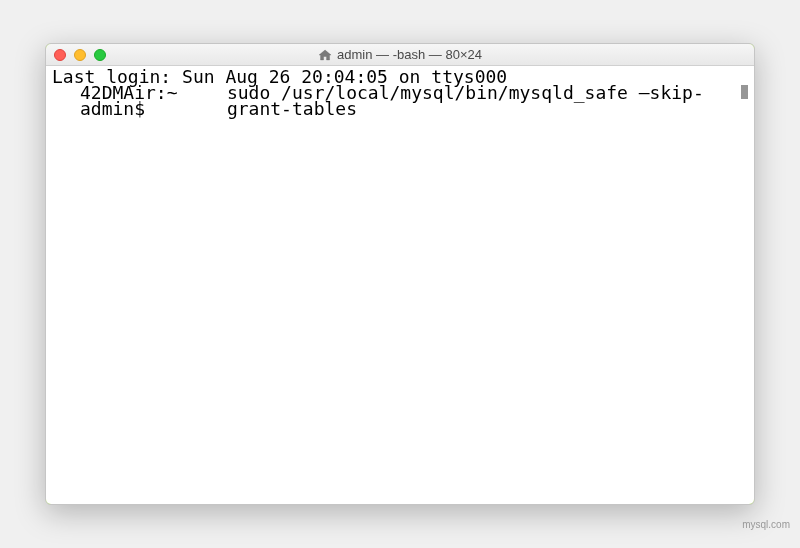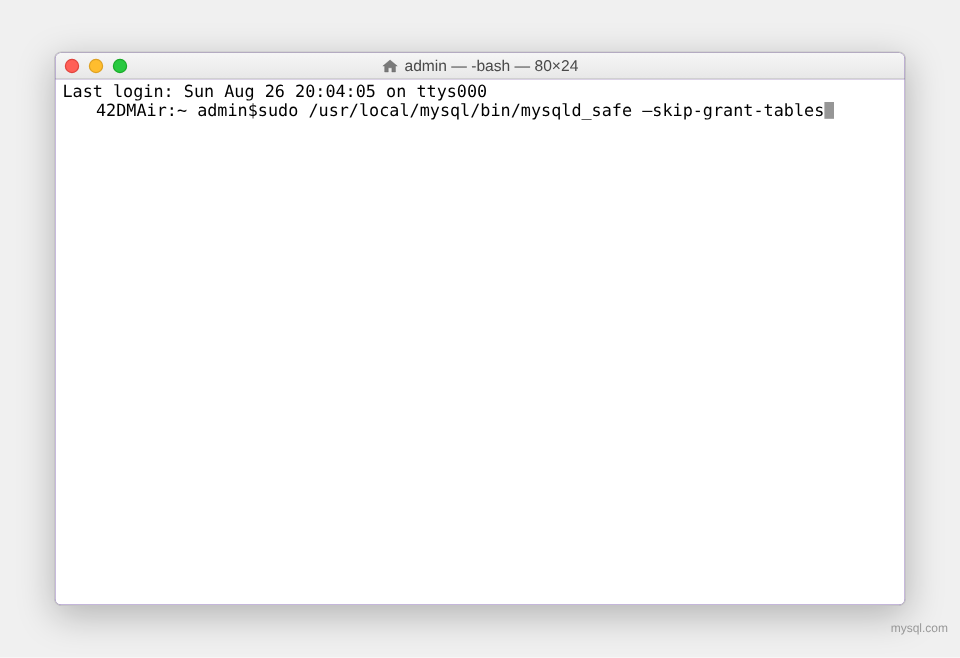--- a/index.html
+++ b/index.html
@@ -20,21 +20,21 @@
     .watermark {
       position: absolute;
       bottom: 18px;
       right: 10px;
       font-size: 10px;
       color: #999;
     }
     .terminal-window {
       width: 710px;
       height: 462px;
-      background: #4c1d95;
+      background: #bef264;
       border-radius: 6px;
       box-shadow: 0 8px 30px rgba(0,0,0,0.25);
       overflow: hidden;
       border: 1px solid #c5c5c5;
     }
     .titlebar {
       height: 22px;
       background: linear-gradient(to bottom, #f6f6f6, #e8e8e8);
       border-bottom: 1px solid #d0d0d0;
       display: flex;
@@ -73,21 +73,21 @@
       gap: 5px;
       font-size: 13px;
       color: #4a4a4a;
     }
     .home-icon svg {
       display: block;
     }
     .terminal-body {
       padding: 3px 6px;
       font-family: "Menlo", "Monaco", monospace;
-      font-size: 14px;
+      font-size: 18px;
       line-height: 16px;
       color: #000;
       height: calc(100% - 22px);
       background: #ffffff;
     }
     .terminal-line {
       white-space: pre;
     }
     .cursor {
       display: inline-block;

